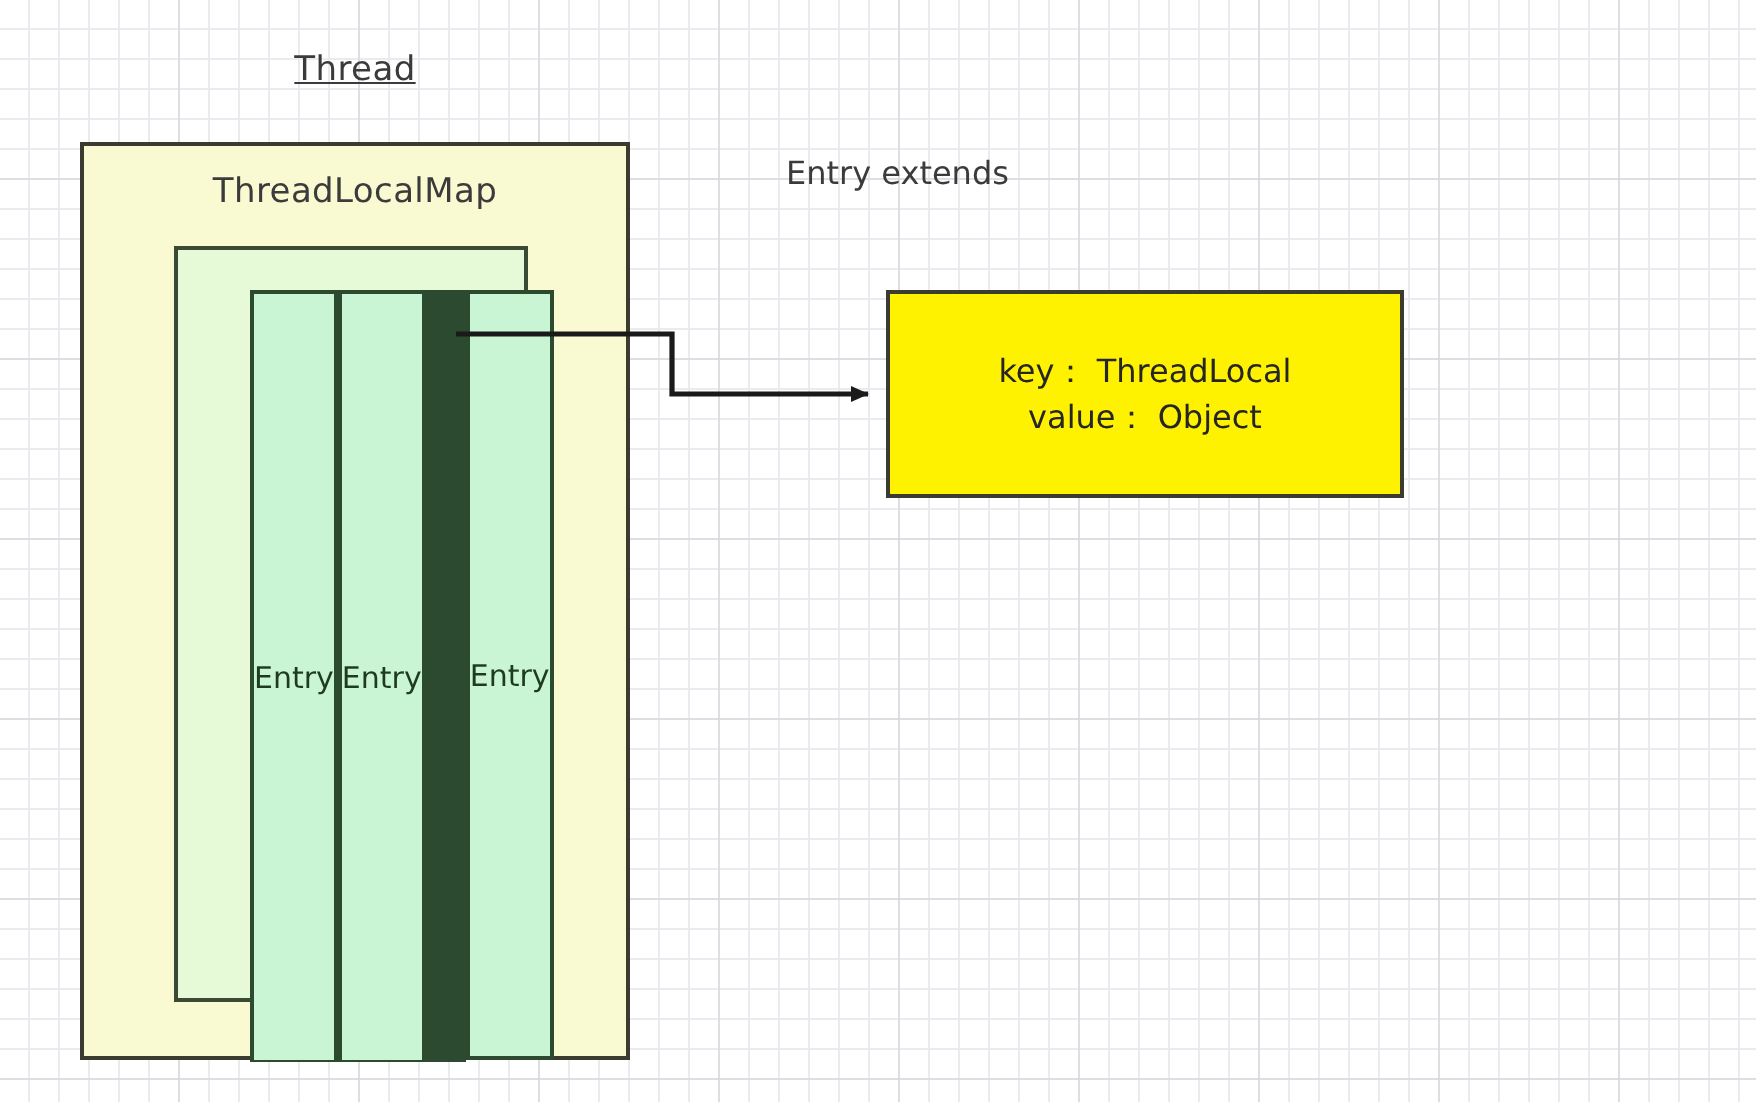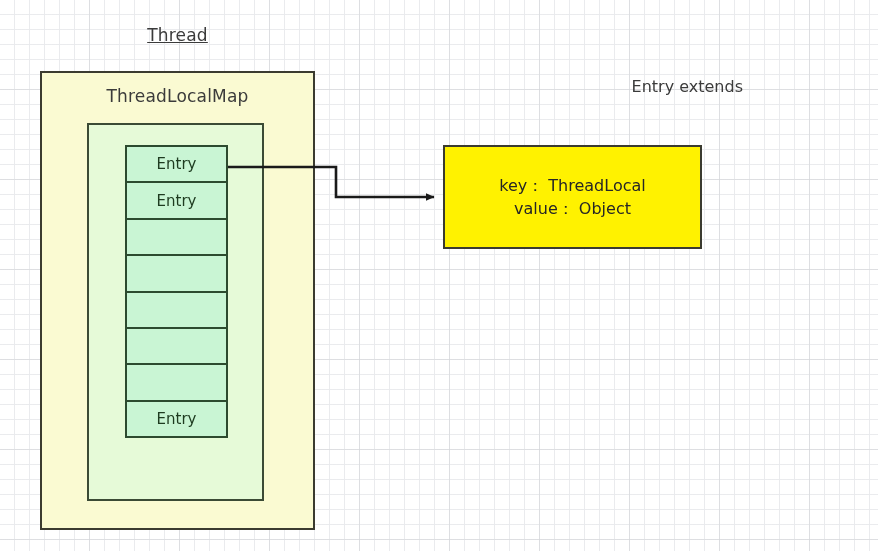--- a/index.html
+++ b/index.html
@@ -78,23 +78,23 @@
     border: 2px solid #3B4A35;
     box-sizing: border-box;
   }
 
   
   .entry-table {
     position: absolute;
     left: 125px;
     top: 145px;
     width: 103px;
-    height: 293px;
+    height: 385px;
     display: flex;
-    flex-direction: column;
+    flex-direction: row;
     box-sizing: border-box;
   }
 
   .entry-cell {
     flex: 1 1 0;
     background: #C9F5D4;
     border: 2px solid #2C4A2F;
     border-bottom-width: 1px;
     box-sizing: border-box;
     display: flex;
@@ -139,21 +139,21 @@
     font-size: 16px;
     color: #262626;
     white-space: pre;
   }
 
   .entry-detail-title {
     position: absolute;
     left: 393px;
     top: 75px;
     width: 350px;
-    text-align: right;
+    text-align: left;
     font-size: 16px;
     line-height: 1.45;
     color: #3b3b3b;
   }
   .entry-detail-title span { display: block; white-space: pre; }
 </style>
 </head>
 <body>
 
 <div id="canvas">

